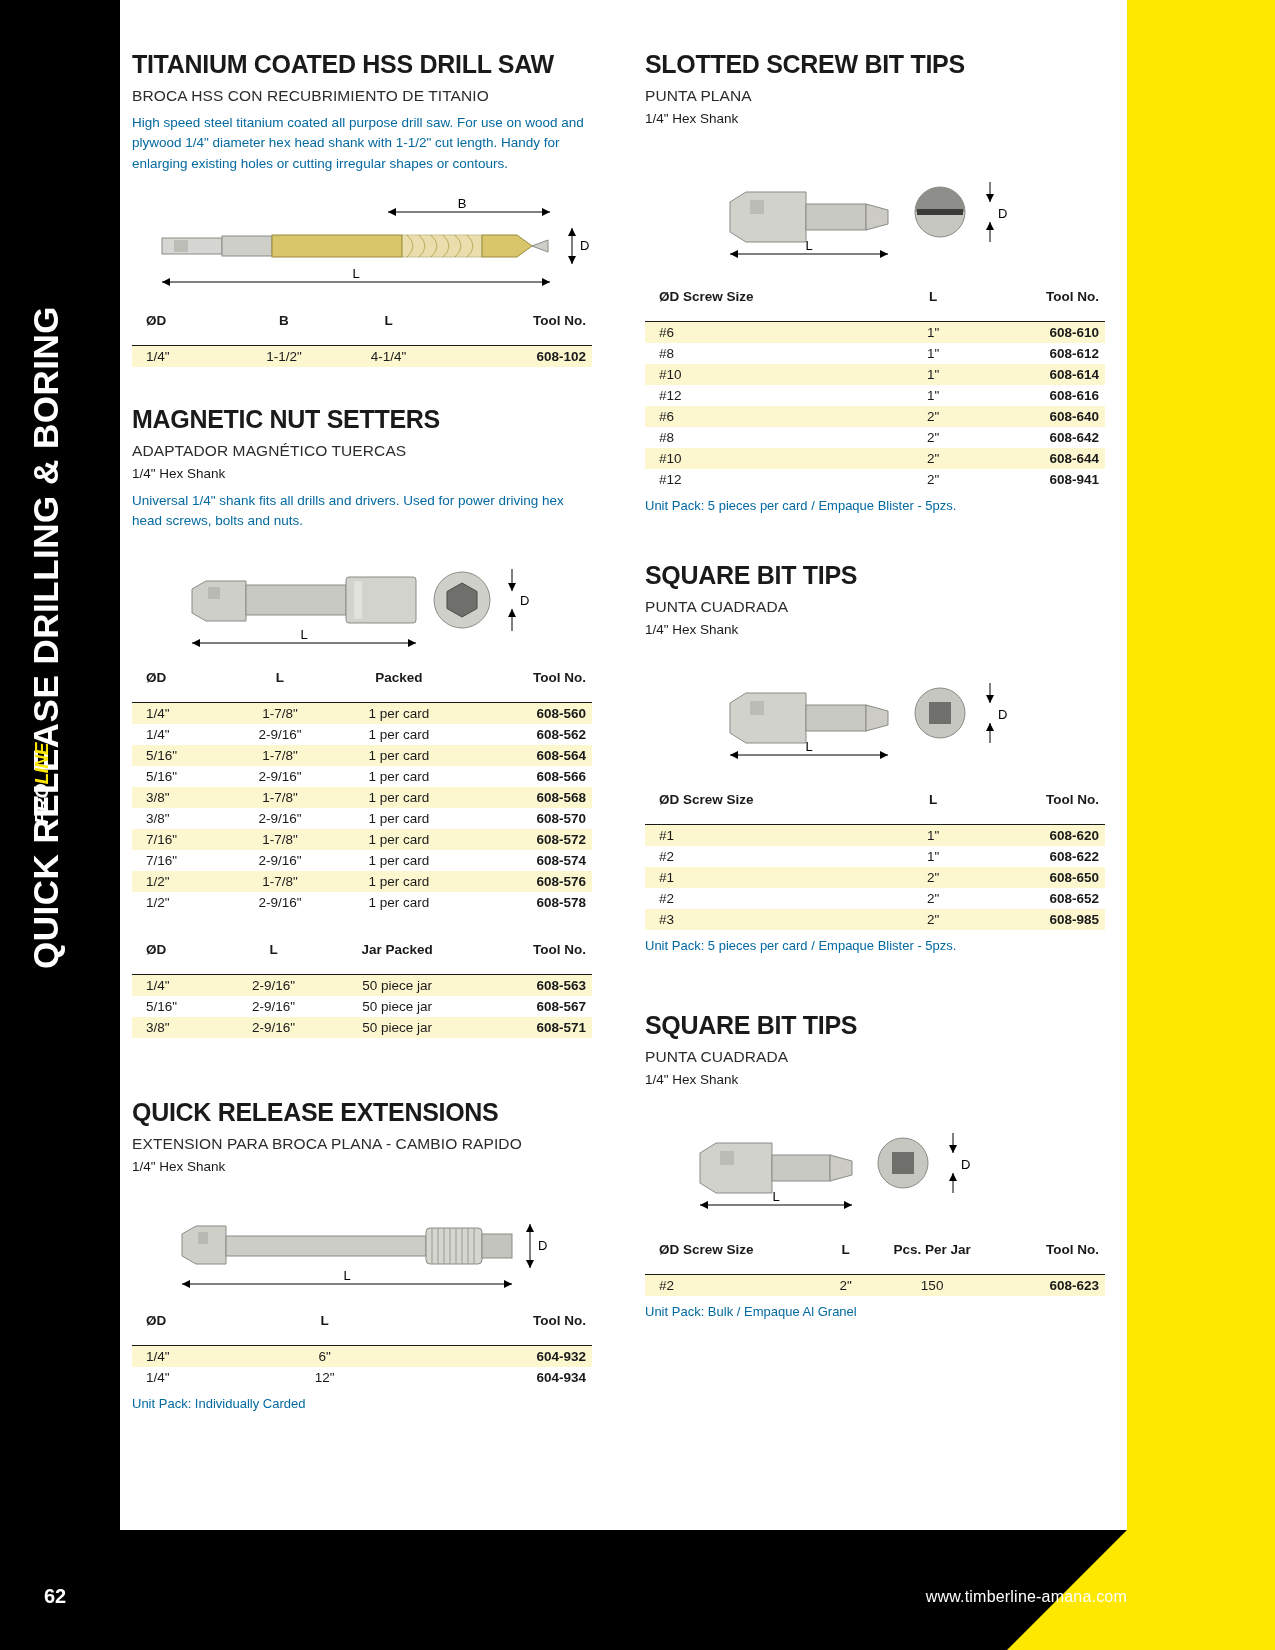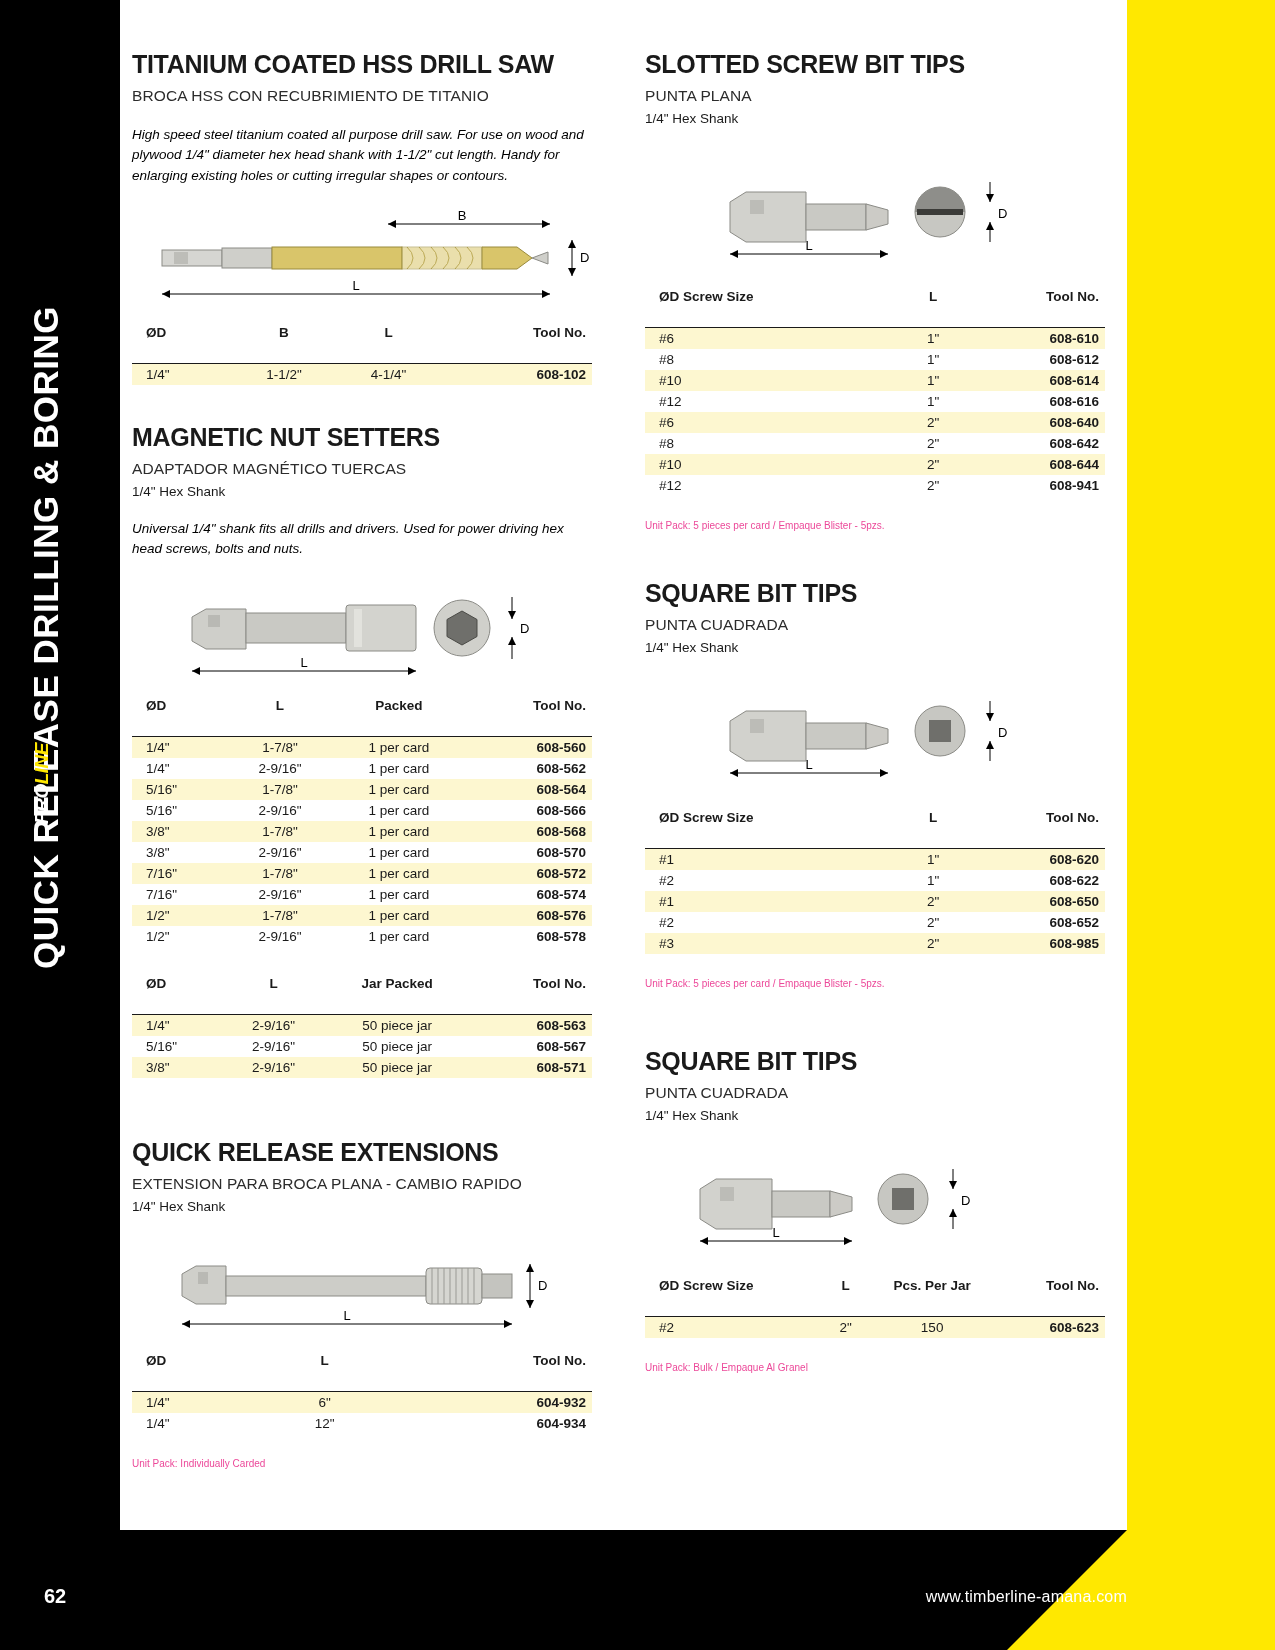--- a/index.html
+++ b/index.html
@@ -56,28 +56,28 @@
   
   h1.sec{
     font-size:25px;font-weight:bold;margin:0 0 6px 0;letter-spacing:-0.3px;
     text-transform:uppercase;
   }
   .sub-es{
     font-size:15.5px;margin:8px 0 6px 0;color:#2c2c2c;text-transform:uppercase;
     letter-spacing:.1px;
   }
   .shank{font-size:13.5px;margin:0 0 10px 0;color:#1a1a1a;}
-  p.desc{font-size:13.5px;line-height:1.5;margin:20px 0 0 0;color:#000000;font-style:italic;}
-  .unitpack{font-size:10px;margin-top:24px;color:#ec4899;}
+  p.desc{font-size:13.5px;line-height:1.5;margin:8px 0 0 0;color:#0369a1;}
+  .unitpack{font-size:13px;margin-top:8px;color:#0369a1;}
   
   table.spec{
     width:100%;border-collapse:collapse;font-size:13.5px;margin-top:10px;
   }
   table.spec th{
-    font-size:13.5px;font-weight:bold;padding:3px 4px 23px 4px;text-align:center;
+    font-size:13.5px;font-weight:bold;padding:3px 4px 17px 4px;text-align:center;
     border-bottom:1px solid #1a1a1a;
   }
   table.spec td{
     padding:3px 4px;text-align:center;
   }
   table.spec tr.alt td{background:#fdf7d0;}
   table.spec td.tool{font-weight:bold;}
   table.spec th.tool, table.spec td.tool{text-align:right;padding-right:6px;}
   table.spec th.od,  table.spec td.od{text-align:left;padding-left:14px;}
   

